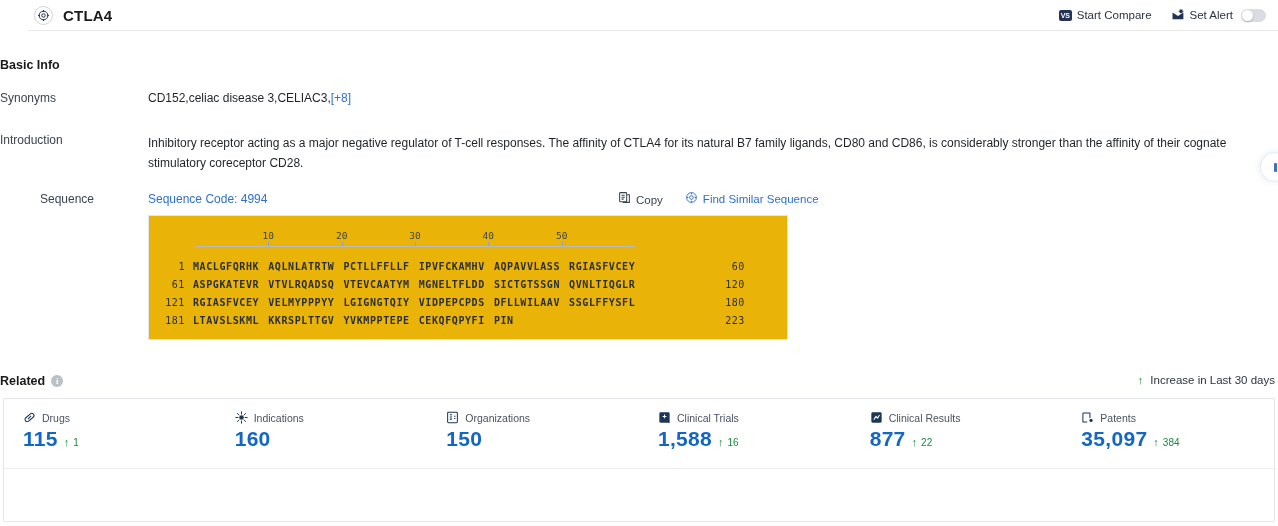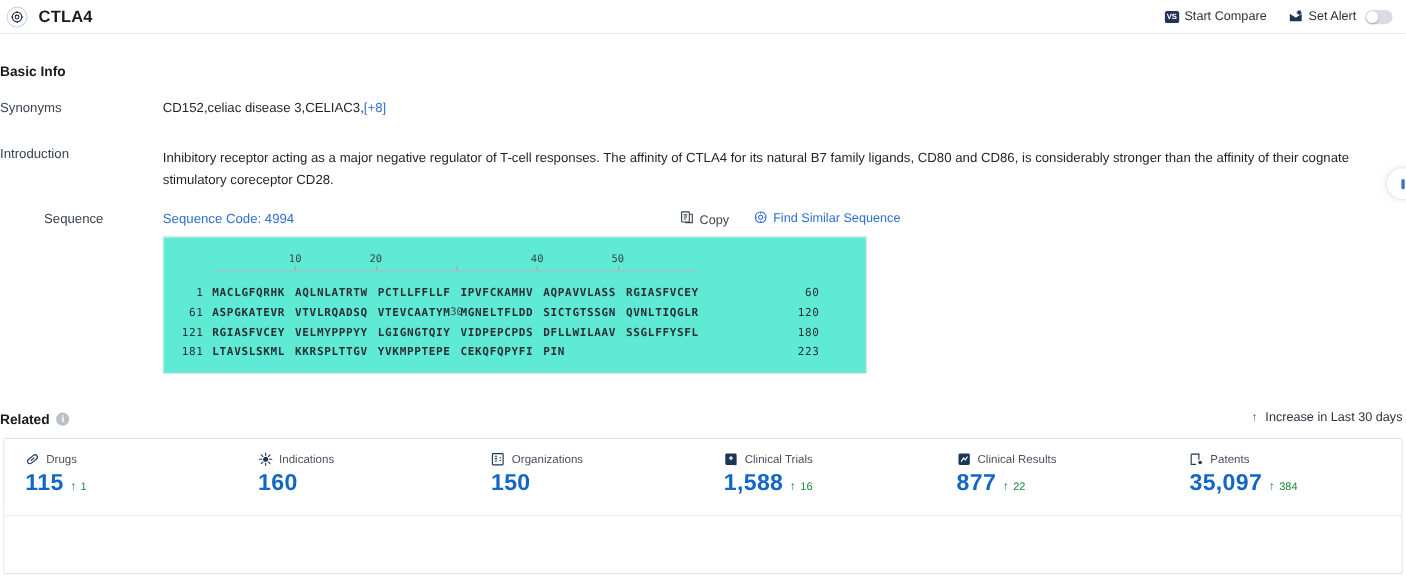--- a/index.html
+++ b/index.html
@@ -4,21 +4,21 @@
 <style>
   * { box-sizing: border-box; }
   html, body {
     margin: 0; padding: 0;
     width: 1278px; height: 526px;
     background: #ffffff;
     font-family: "Liberation Sans", sans-serif;
     color: #1f2328;
     overflow: hidden;
   }
-  .page { position: relative; width: 1278px; height: 526px; background:#fff; }
+  .page { position: relative; width: 1278px; height: 526px; background:#fff;padding-left:28px; }
 
   
   .header {
     height: 31px;
     border-bottom: 1px solid #e8e8e8;
     display: flex; align-items: center;
     padding: 0 8px 0 6px;
     background: #fff;
   }
   .brand { display:flex; align-items:center; gap:10px; }
@@ -78,21 +78,21 @@
   #seq-code { left:148px; top:192px; font-size:12px; color:#2f6fd0; }
 
   .seq-tools { position:absolute; top:191px; display:flex; align-items:center; gap:22px; left:618px;}
   .seq-tool { display:flex; align-items:center; gap:5px; font-size:11.5px; cursor:pointer; }
   .seq-tool.copy { color:#3a4350;align-items:flex-end; }
   .seq-tool.similar { color:#2f6fd0; }
 
   .seq-box {
     position:absolute; left:148px; top:215px;
     width: 640px; height: 125px;
-    border: 1px solid #e3e5e8; background:#5eead4;
+    border: 1px solid #e3e5e8; background:#eab308;
   }
   .seq-inner { position:relative; width:100%; height:100%; font-family:"DejaVu Sans Mono", monospace; }
 
   .ruler {
     position:absolute; left:46px; top:14px; width: 440px; height: 22px;
   }
   .ruler .tick-num {
     position:absolute; top:0; font-size:9.5px; color:#3a4350;
     transform: translateX(-50%);
   }
@@ -236,21 +236,21 @@
   </div>
 
   <div class="seq-box">
     <div class="seq-inner">
       <div class="ruler" id="seq-ruler">
         <div class="rule-line"></div>
       <div class="tick-num" style="left: 16.6667%;">10</div>
           <div class="tick-mark" style="left: 16.6667%;"></div>
           <div class="tick-num" style="left: 33.3333%;">20</div>
           <div class="tick-mark" style="left: 33.3333%;"></div>
-          <div class="tick-num" style="left: 50%; margin-top: 48px;">30</div>
+          <div class="tick-num" style="left: 50%;">30</div>
           <div class="tick-mark" style="left: 50%;"></div>
           <div class="tick-num" style="left: 66.6667%;">40</div>
           <div class="tick-mark" style="left: 66.6667%;"></div>
           <div class="tick-num" style="left: 83.3333%;">50</div>
           <div class="tick-mark" style="left: 83.3333%;"></div>
         </div>
       <div class="seq-lines" id="seq-lines">
           <div class="seq-line">
             <span class="seq-start">1</span>
             <span class="seq-chunks">

